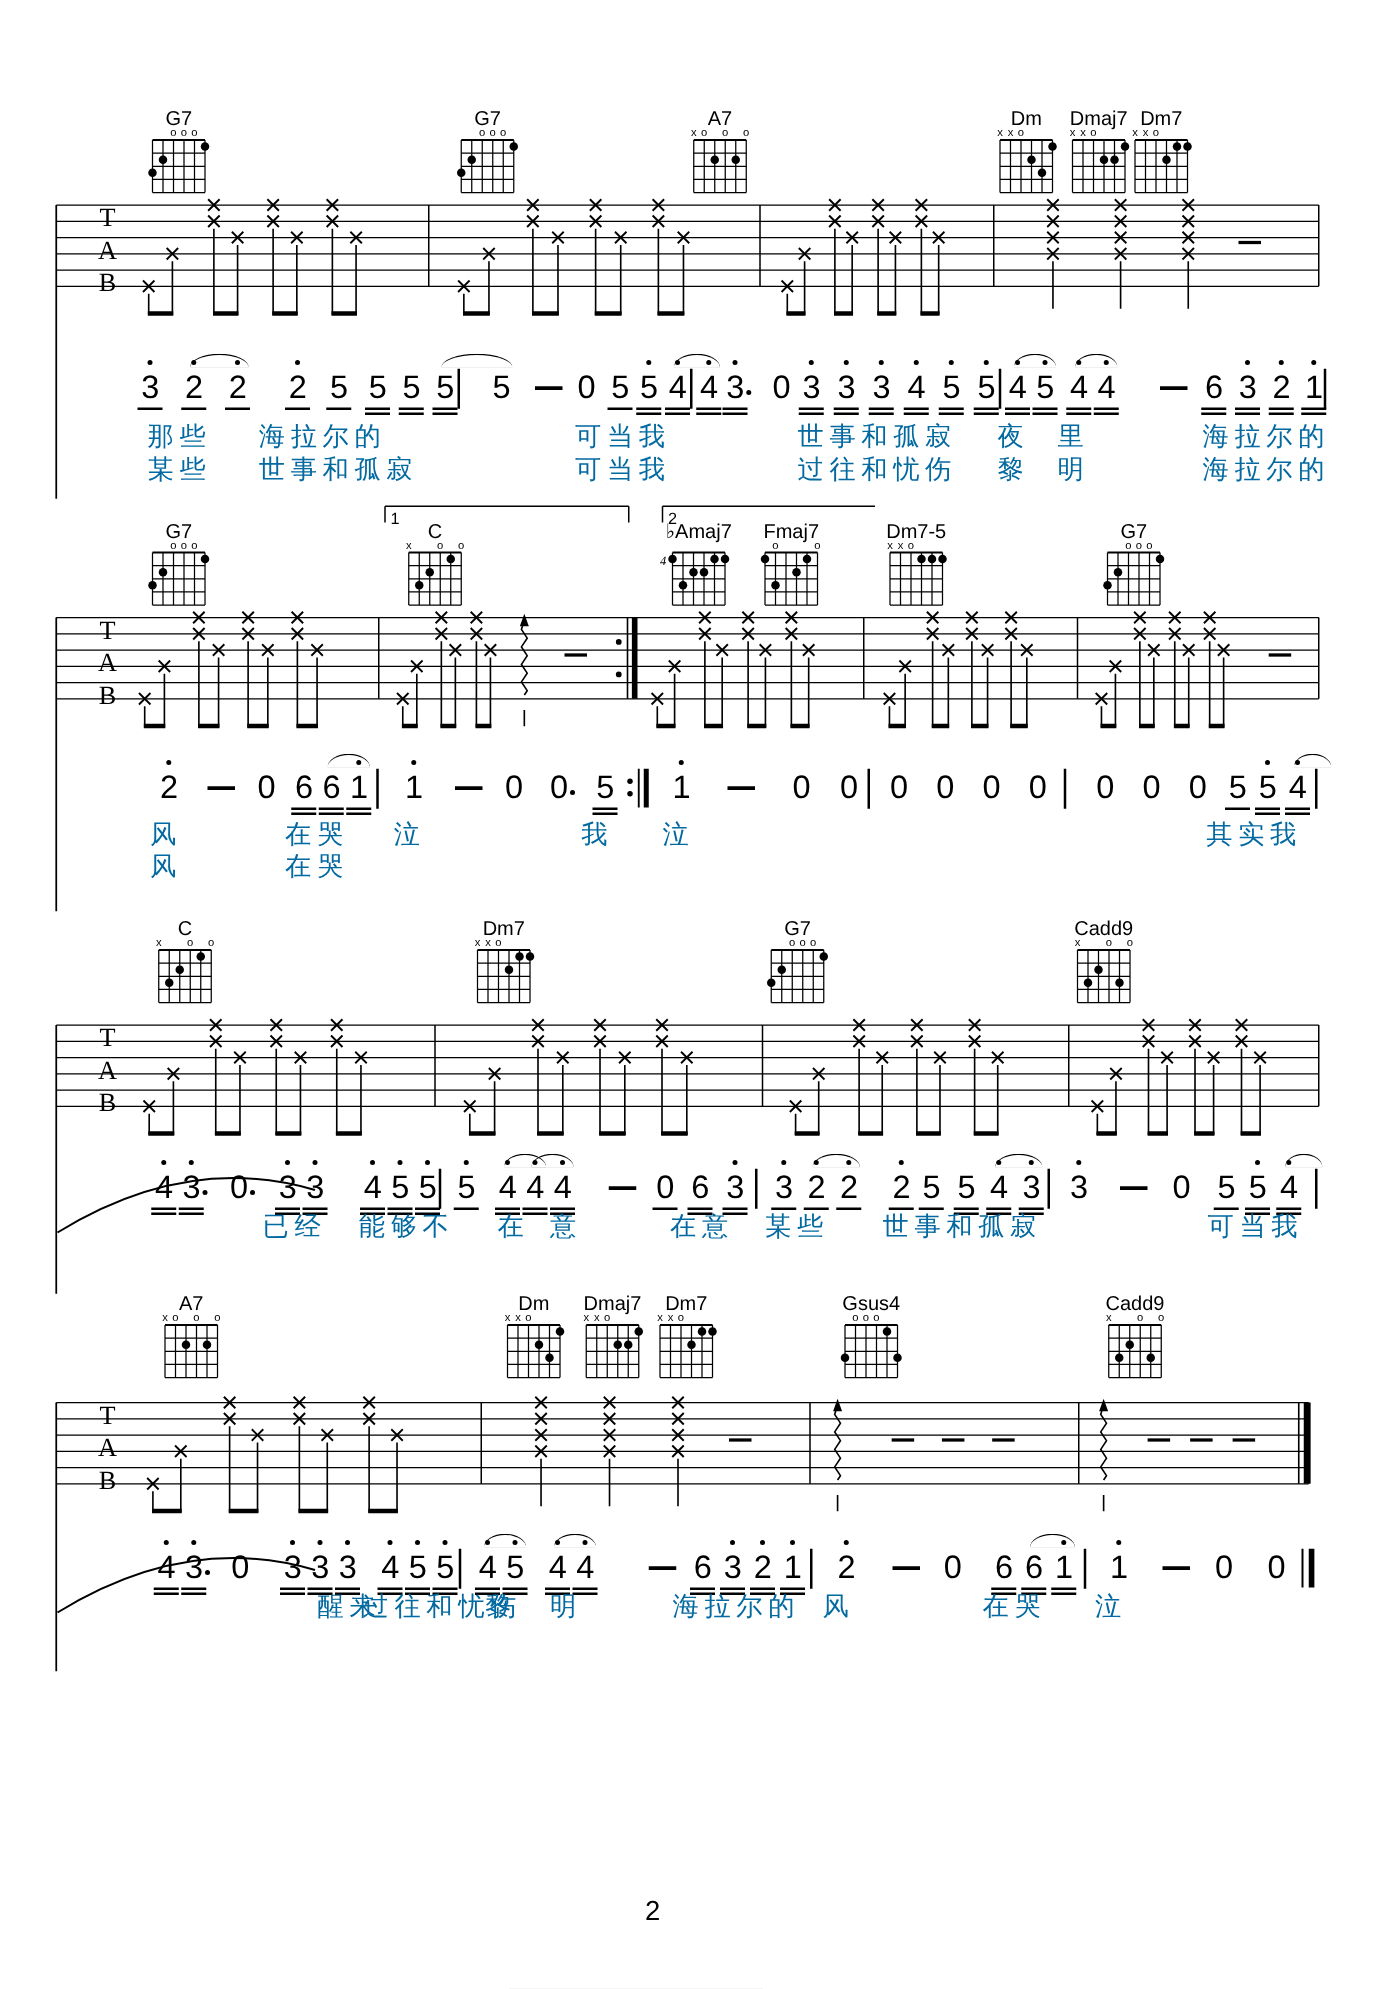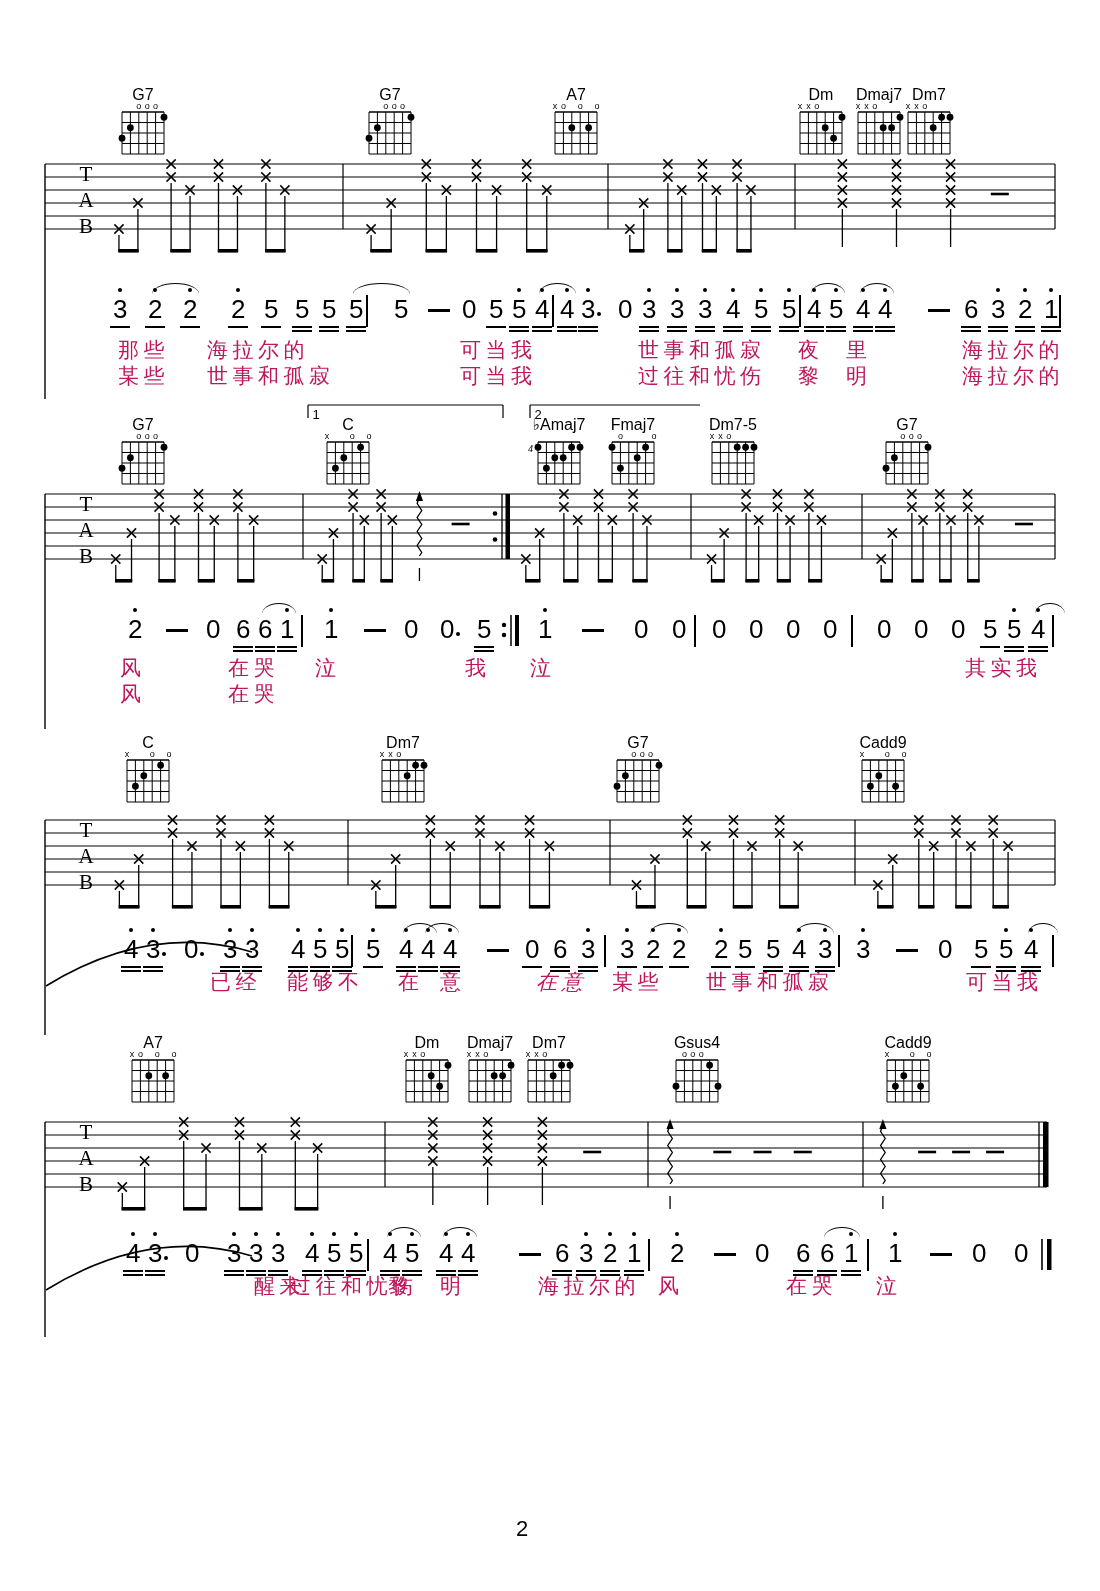--- a/index.html
+++ b/index.html
@@ -8,21 +8,21 @@
   #notation{position:absolute;left:0;top:0;width:1100px;height:1591px;}
   #overlay{position:absolute;left:0;top:0;width:1100px;height:1591px;}
   .jd{position:absolute;font:500 26px "Liberation Sans",sans-serif;color:#000;line-height:1;}
   .jdot,.jaug{position:absolute;width:4.2px;height:4.2px;background:#000;border-radius:50%;}
   .jul{position:absolute;height:1.7px;background:#000;width:20px;}
   .jdash{position:absolute;width:22px;height:2.6px;background:#000;}
   .jbar{position:absolute;width:1.7px;height:32px;background:#000;}
   .jtie{position:absolute;height:10px;border-top:1.9px solid #000;
         border-radius:50% 50% 0 0/100% 100% 0 0;}
   .lyr{position:absolute;font:500 21px "Liberation Sans",sans-serif;letter-spacing:4.5px;
-       color:#be185d;white-space:nowrap;line-height:1.1;}
+       color:#0369a1;white-space:nowrap;line-height:1.1;}
   #pagenum{position:absolute;left:516px;top:1516px;font:400 22px "Liberation Sans",sans-serif;color:#000;}
 </style>
 </head>
 <body>
 
 <div id="page">
   <svg id="notation" viewBox="0 0 1100 1591" xmlns="http://www.w3.org/2000/svg">
       <g>
         <g>
           <line x1="45" y1="164" x2="1055" y2="164" stroke="#000000" stroke-width="1"></line>
@@ -1359,21 +1359,21 @@
       <div class="jd" style="left: 1024px; top: 936px;">4</div>
       <div class="jdot" style="left: 1029px; top: 928px;"></div>
       <div class="jul" style="left: 1021px; top: 966px;"></div>
       <div class="jul" style="left: 1021px; top: 970.2px;"></div>
       <div class="jtie" style="left: 1028px; top: 923px; width: 30px;"></div>
       <div class="jbar" style="left: 1052px; top: 935px;"></div>
       <div class="lyr" style="left: 210px; top: 970px;">已经</div>
       <div class="lyr" style="left: 287px; top: 970px;">能够不</div>
       <div class="lyr" style="left: 398px; top: 970px;">在</div>
       <div class="lyr" style="left: 440px; top: 970px;">意</div>
-      <div class="lyr" style="left: 536px; top: 970px; font-style: italic;">在意</div>
+      <div class="lyr" style="left: 536px; top: 970px;">在意</div>
       <div class="lyr" style="left: 612px; top: 970px;">某些</div>
       <div class="lyr" style="left: 706px; top: 970px;">世事和孤寂</div>
       <div class="lyr" style="left: 966px; top: 970px;">可当我</div>
       <div class="jd" style="left: 126px; top: 1240px;">4</div>
       <div class="jdot" style="left: 131px; top: 1232px;"></div>
       <div class="jul" style="left: 123px; top: 1270px;"></div>
       <div class="jul" style="left: 123px; top: 1274.2px;"></div>
       <div class="jd" style="left: 148px; top: 1240px;">3</div>
       <div class="jdot" style="left: 153px; top: 1232px;"></div>
       <div class="jul" style="left: 145px; top: 1270px;"></div>

